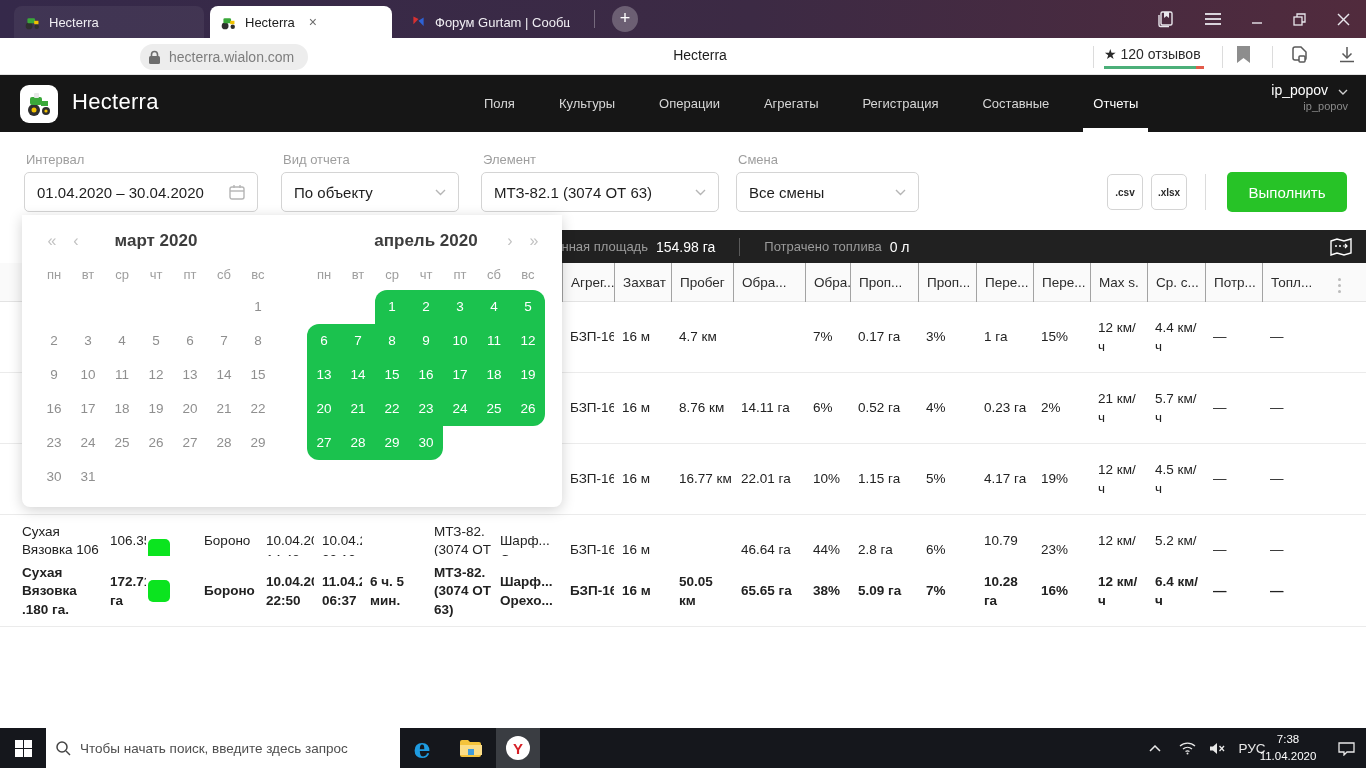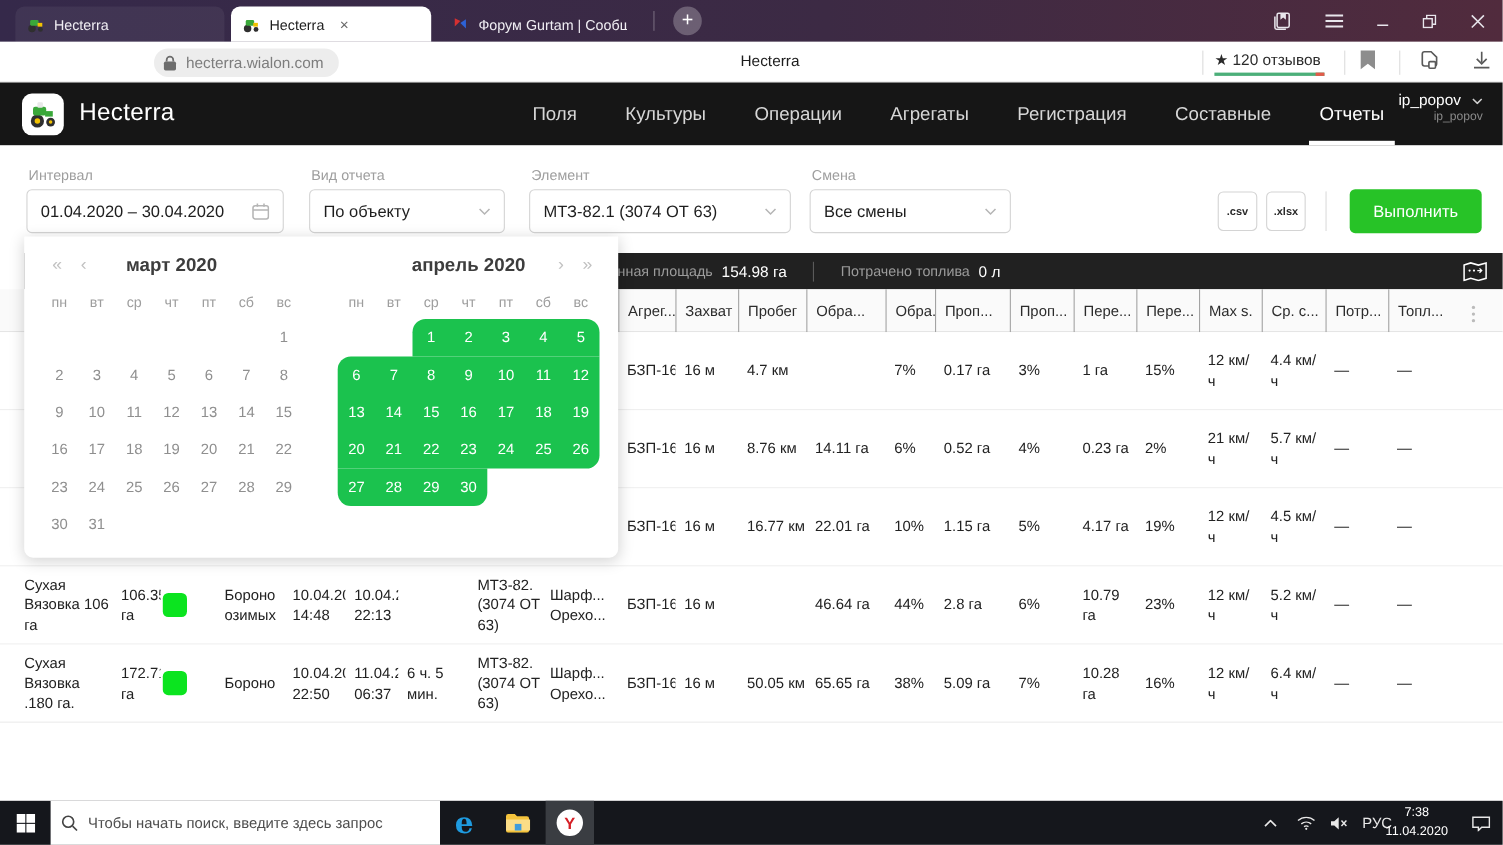--- a/index.html
+++ b/index.html
@@ -22,21 +22,21 @@
   #pagetitle{top:47px;left:600px;width:200px;text-align:center;color:#1d1d1d;font-size:14px;}
   .vdiv{width:1px;background:#dcdcdc;top:46px;height:22px;}
   #reviews{top:46px;color:#2a2a2a;font-size:14px;}
   #revbar{top:66px;height:3px;background:#4caf79;}
   #revbar i{position:absolute;right:0;top:0;width:8px;height:3px;background:#e25b4a;}
   
   #appheader{left:0;top:75px;width:1366px;height:57px;background:#161616;}
   #logo{left:20px;top:85px;width:38px;height:38px;background:#fff;border-radius:9px;display:flex;align-items:center;justify-content:center;}
   #brand{left:72px;top:89px;color:#fff;font-size:22px;letter-spacing:.3px;}
   #nav{left:484px;top:75px;height:57px;display:flex;gap:44px;align-items:center;}
-  .nav-item{color:#d7d7d7;font-size:17px;height:57px;display:flex;align-items:center;position:relative;cursor:pointer;}
+  .nav-item{color:#d7d7d7;font-size:13px;height:57px;display:flex;align-items:center;position:relative;cursor:pointer;}
   .nav-item.active{color:#fff;}
   .nav-item.active::after{content:"";position:absolute;left:-10px;right:-10px;bottom:0;height:4px;background:#fff;}
   #userbox{right:18px;top:82px;text-align:right;color:#fff;font-size:14px;}
   #usersub{color:#8a8a8a;font-size:11px;margin-top:2px;}
   
   .flabel{color:#9e9e9e;font-size:13px;}
   .finput{height:40px;border:1px solid #d4d4d4;border-radius:5px;background:#fff;box-sizing:border-box;
           display:flex;align-items:center;padding:0 12px;font-size:15px;color:#1e1e1e;justify-content:space-between;}
   .minibtn{width:36px;height:36px;border:1px solid #d4d4d4;border-radius:5px;box-sizing:border-box;
            display:flex;align-items:center;justify-content:center;font-size:10px;font-weight:bold;color:#2b2b2b;background:#fff;}
@@ -350,21 +350,21 @@
       <div class="tcell" style="left: 805px; width: 45px;">44%</div>
       <div class="tcell" style="left: 850px; width: 68px;">2.8 га</div>
       <div class="tcell" style="left: 918px; width: 58px;">6%</div>
       <div class="tcell" style="left: 976px; width: 57px;">10.79 га</div>
       <div class="tcell" style="left: 1033px; width: 57px;">23%</div>
       <div class="tcell" style="left: 1090px; width: 50px;">12 км/ч</div>
       <div class="tcell" style="left: 1147px; width: 52px;">5.2 км/ч</div>
       <div class="tcell" style="left: 1205px; width: 57px;">—</div>
       <div class="tcell" style="left: 1262px; width: 60px;">—</div>
     </div>
-    <div class="t-row abs" style="top: 586px;">
+    <div class="t-row abs" style="top: 556px; font-weight: bold;">
       <div class="tcell" style="left: 14px; width: 88px;">Сухая Вязовка .180 га.</div>
       <div class="tcell" style="left: 102px; width: 44px;">172.71 га</div>
       <div class="swatch" style="left: 148px; background: rgb(11, 228, 31);"></div>
       <div class="tcell" style="left: 196px; width: 62px;">Бороно</div>
       <div class="tcell" style="left: 258px; width: 56px;">10.04.20 22:50</div>
       <div class="tcell" style="left: 314px; width: 48px;">11.04.20 06:37</div>
       <div class="tcell" style="left: 362px; width: 64px;">6 ч. 5 мин.</div>
       <div class="tcell" style="left: 426px; width: 66px;">МТЗ-82. (3074 ОТ 63)</div>
       <div class="tcell" style="left: 492px; width: 68px;">Шарф... Орехо...</div>
       <div class="tcell" style="left: 562px; width: 52px;">БЗП-16</div>

